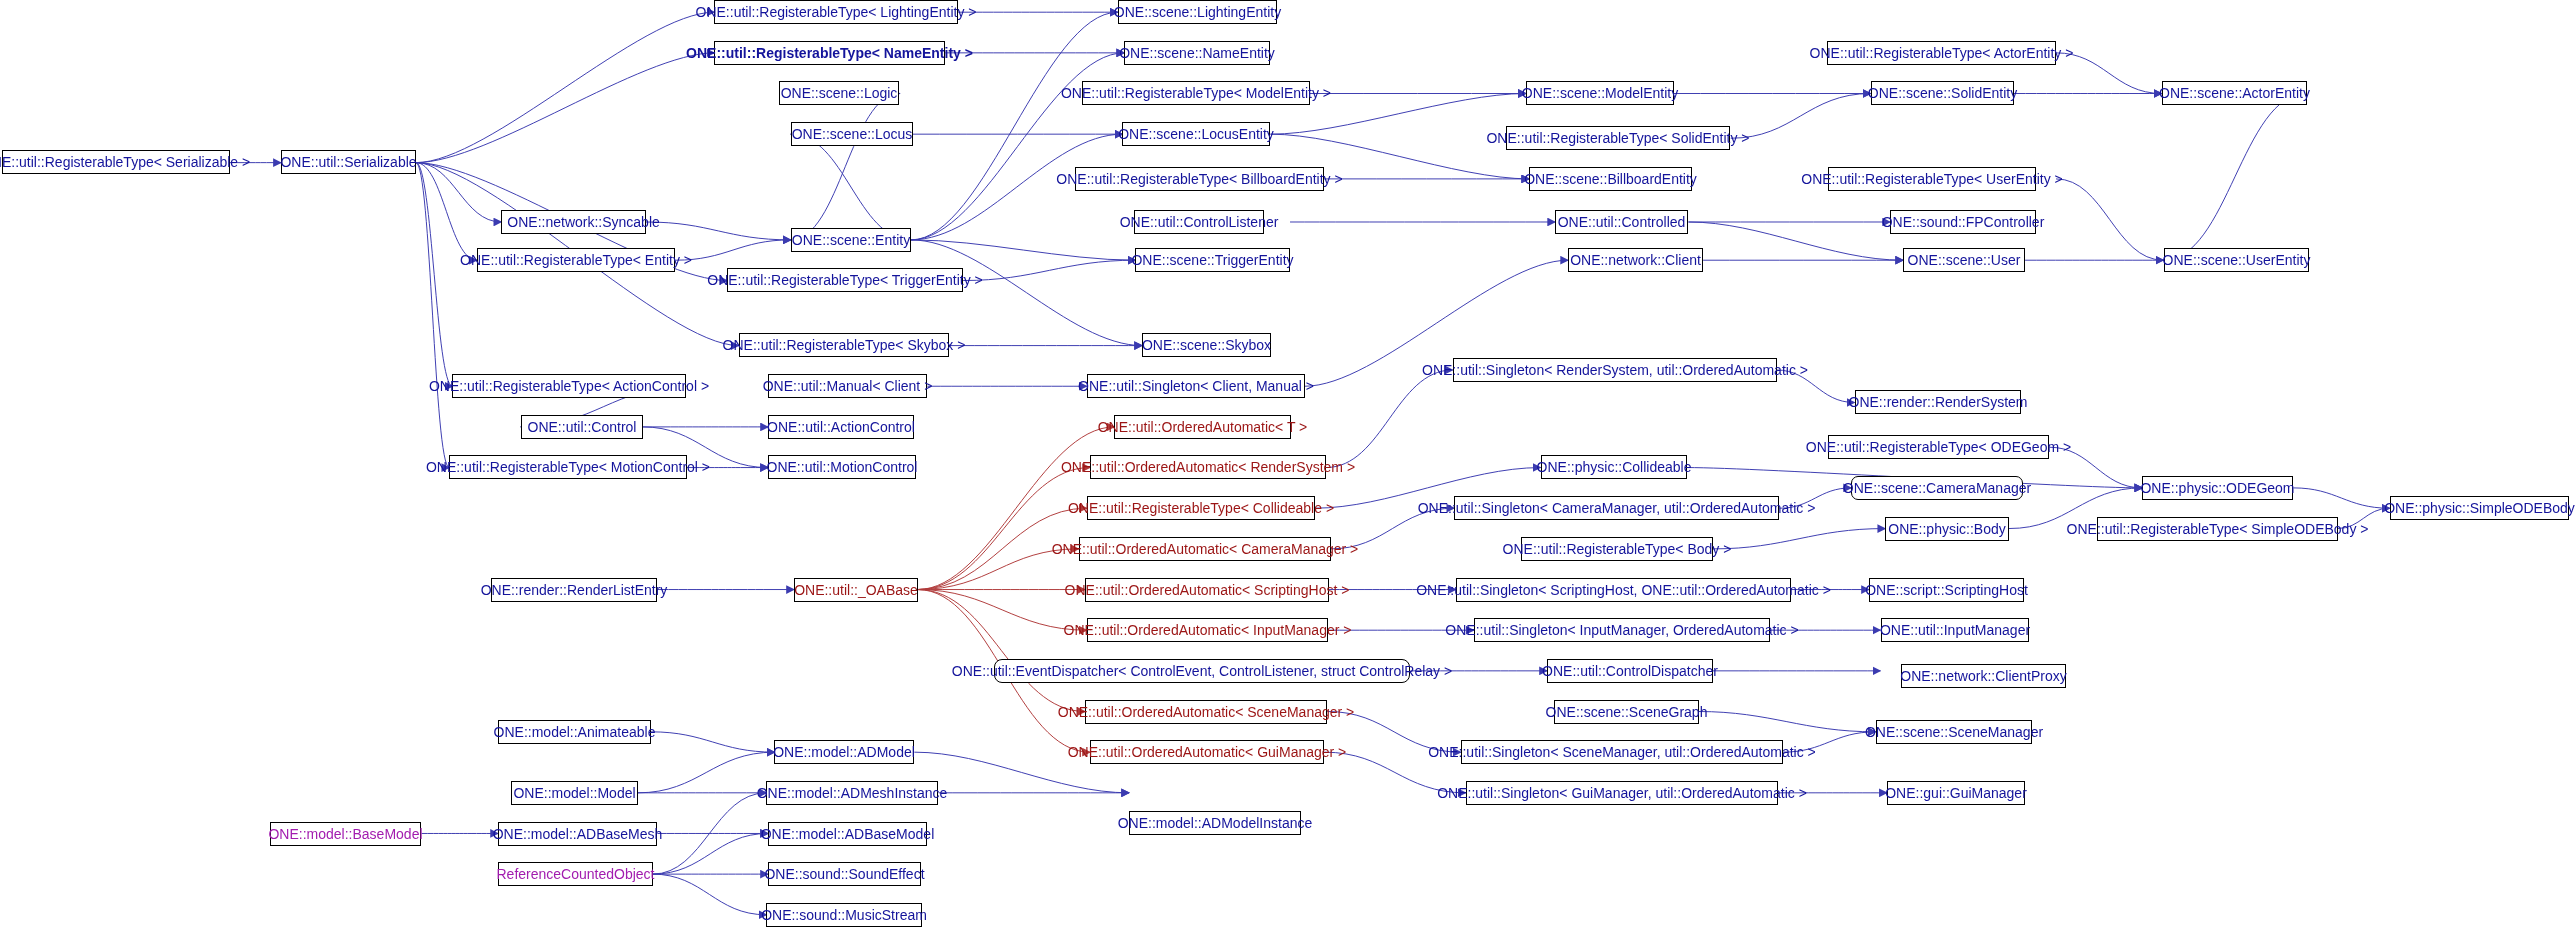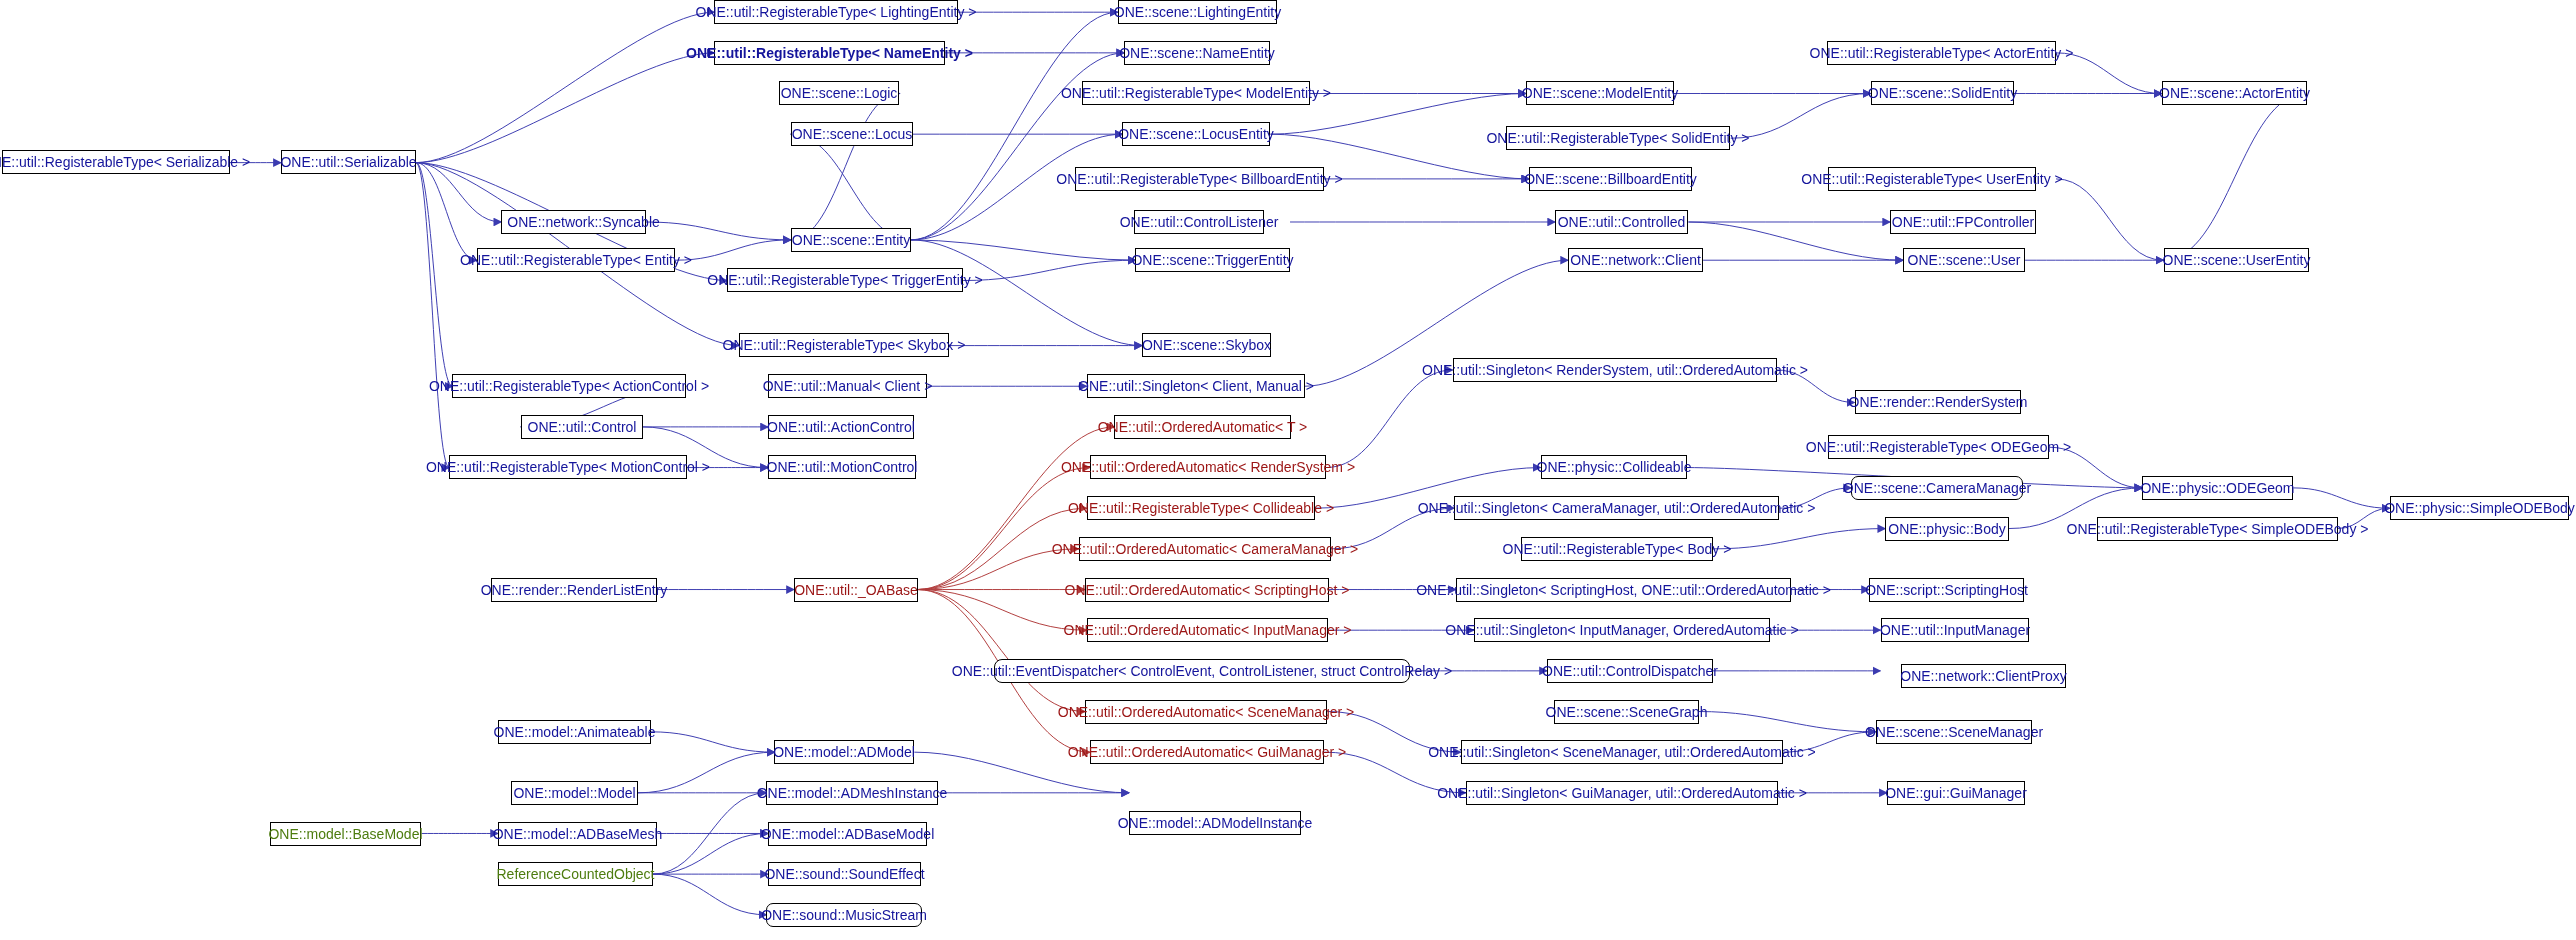--- a/index.html
+++ b/index.html
@@ -33,21 +33,21 @@
     line-height: 1;
     white-space: nowrap;
     display: flex;
     align-items: center;
     justify-content: center;
     padding: 0 4.9px;
     height: 24.4px;
   }
   .node.blue { color: #14149b; }
   .node.red  { color: #9b1414; }
-  .node.base { color: #4d7c0f; }
+  .node.base { color: #a21caf; }
 </style>
 </head>
 <body>
 
 <div id="canvas">
   <svg class="edges" id="edge-layer" xmlns="http://www.w3.org/2000/svg" viewBox="0 0 3167 1156" width="2576" height="940">
       <defs>
         <marker id="arr-blue" markerWidth="9" markerHeight="9" refX="8" refY="4.5" orient="auto">
           <path d="M0,0 L9,4.5 L0,9 z" fill="#3b3bb0"></path>
         </marker>
@@ -158,21 +158,21 @@
       <div class="node blue" style="left: 791px; top: 122px; width: 122px;">ONE::scene::Locus</div>
       <div class="node blue" style="left: 1122px; top: 122px; width: 148px;">ONE::scene::LocusEntity</div>
       <div class="node blue" style="left: 1506px; top: 126px; width: 224px;">ONE::util::RegisterableType&lt; SolidEntity &gt;</div>
       <div class="node blue" style="left: 1075px; top: 167px; width: 249px;">ONE::util::RegisterableType&lt; BillboardEntity &gt;</div>
       <div class="node blue" style="left: 1529px; top: 167px; width: 163px;">ONE::scene::BillboardEntity</div>
       <div class="node blue" style="left: 1828px; top: 167px; width: 208px;">ONE::util::RegisterableType&lt; UserEntity &gt;</div>
       <div class="node blue" style="left: 501px; top: 210px; width: 145px; padding-left: 25px;">ONE::network::Syncable</div>
       <div class="node blue" style="left: 791px; top: 228px; width: 120px;">ONE::scene::Entity</div>
       <div class="node blue" style="left: 1134px; top: 210px; width: 130px;">ONE::util::ControlListener</div>
       <div class="node blue" style="left: 1555px; top: 210px; width: 133px;">ONE::util::Controlled</div>
-      <div class="node blue" style="left: 1890px; top: 210px; width: 146px;">ONE::util::FPController</div>
+      <div class="node blue" style="left: 1890px; top: 210px; width: 146px;">ONE::sound::FPController</div>
       <div class="node blue" style="left: 477px; top: 248px; width: 198px;">ONE::util::RegisterableType&lt; Entity &gt;</div>
       <div class="node blue" style="left: 1135px; top: 248px; width: 155px;">ONE::scene::TriggerEntity</div>
       <div class="node blue" style="left: 1568px; top: 248px; width: 135px;">ONE::network::Client</div>
       <div class="node blue" style="left: 1903px; top: 248px; width: 122px;">ONE::scene::User</div>
       <div class="node blue" style="left: 2164px; top: 248px; width: 145px;">ONE::scene::UserEntity</div>
       <div class="node blue" style="left: 727px; top: 268px; width: 236px;">ONE::util::RegisterableType&lt; TriggerEntity &gt;</div>
       <div class="node blue" style="left: 739px; top: 333px; width: 210px;">ONE::util::RegisterableType&lt; Skybox &gt;</div>
       <div class="node blue" style="left: 1142px; top: 333px; width: 129px;">ONE::scene::Skybox</div>
       <div class="node blue" style="left: 452px; top: 374px; width: 234px;">ONE::util::RegisterableType&lt; ActionControl &gt;</div>
       <div class="node blue" style="left: 768px; top: 374px; width: 159px;">ONE::util::Manual&lt; Client &gt;</div>
@@ -217,16 +217,16 @@
       <div class="node blue" style="left: 511px; top: 781px; width: 127px;">ONE::model::Model</div>
       <div class="node blue" style="left: 766px; top: 781px; width: 172px;">ONE::model::ADMeshInstance</div>
       <div class="node blue" style="left: 1129px; top: 781px; width: 172px; margin-top: 30px;">ONE::model::ADModelInstance</div>
       <div class="node blue" style="left: 1466px; top: 781px; width: 312px;">ONE::util::Singleton&lt; GuiManager, util::OrderedAutomatic &gt;</div>
       <div class="node blue" style="left: 1887px; top: 781px; width: 138px;">ONE::gui::GuiManager</div>
       <div class="node base" style="left: 270px; top: 822px; width: 151px;">ONE::model::BaseModel</div>
       <div class="node blue" style="left: 498px; top: 822px; width: 159px;">ONE::model::ADBaseMesh</div>
       <div class="node blue" style="left: 768px; top: 822px; width: 159px;">ONE::model::ADBaseModel</div>
       <div class="node base" style="left: 498px; top: 862px; width: 155px;">ReferenceCountedObject</div>
       <div class="node blue" style="left: 768px; top: 862px; width: 153px;">ONE::sound::SoundEffect</div>
-      <div class="node blue" style="left: 766px; top: 903px; width: 156px; border-radius: 7px;">ONE::sound::MusicStream</div>
+      <div class="node blue" style="left: 766px; top: 903px; width: 156px;">ONE::sound::MusicStream</div>
     </div>
 </div>
 
 
 </body></html>

